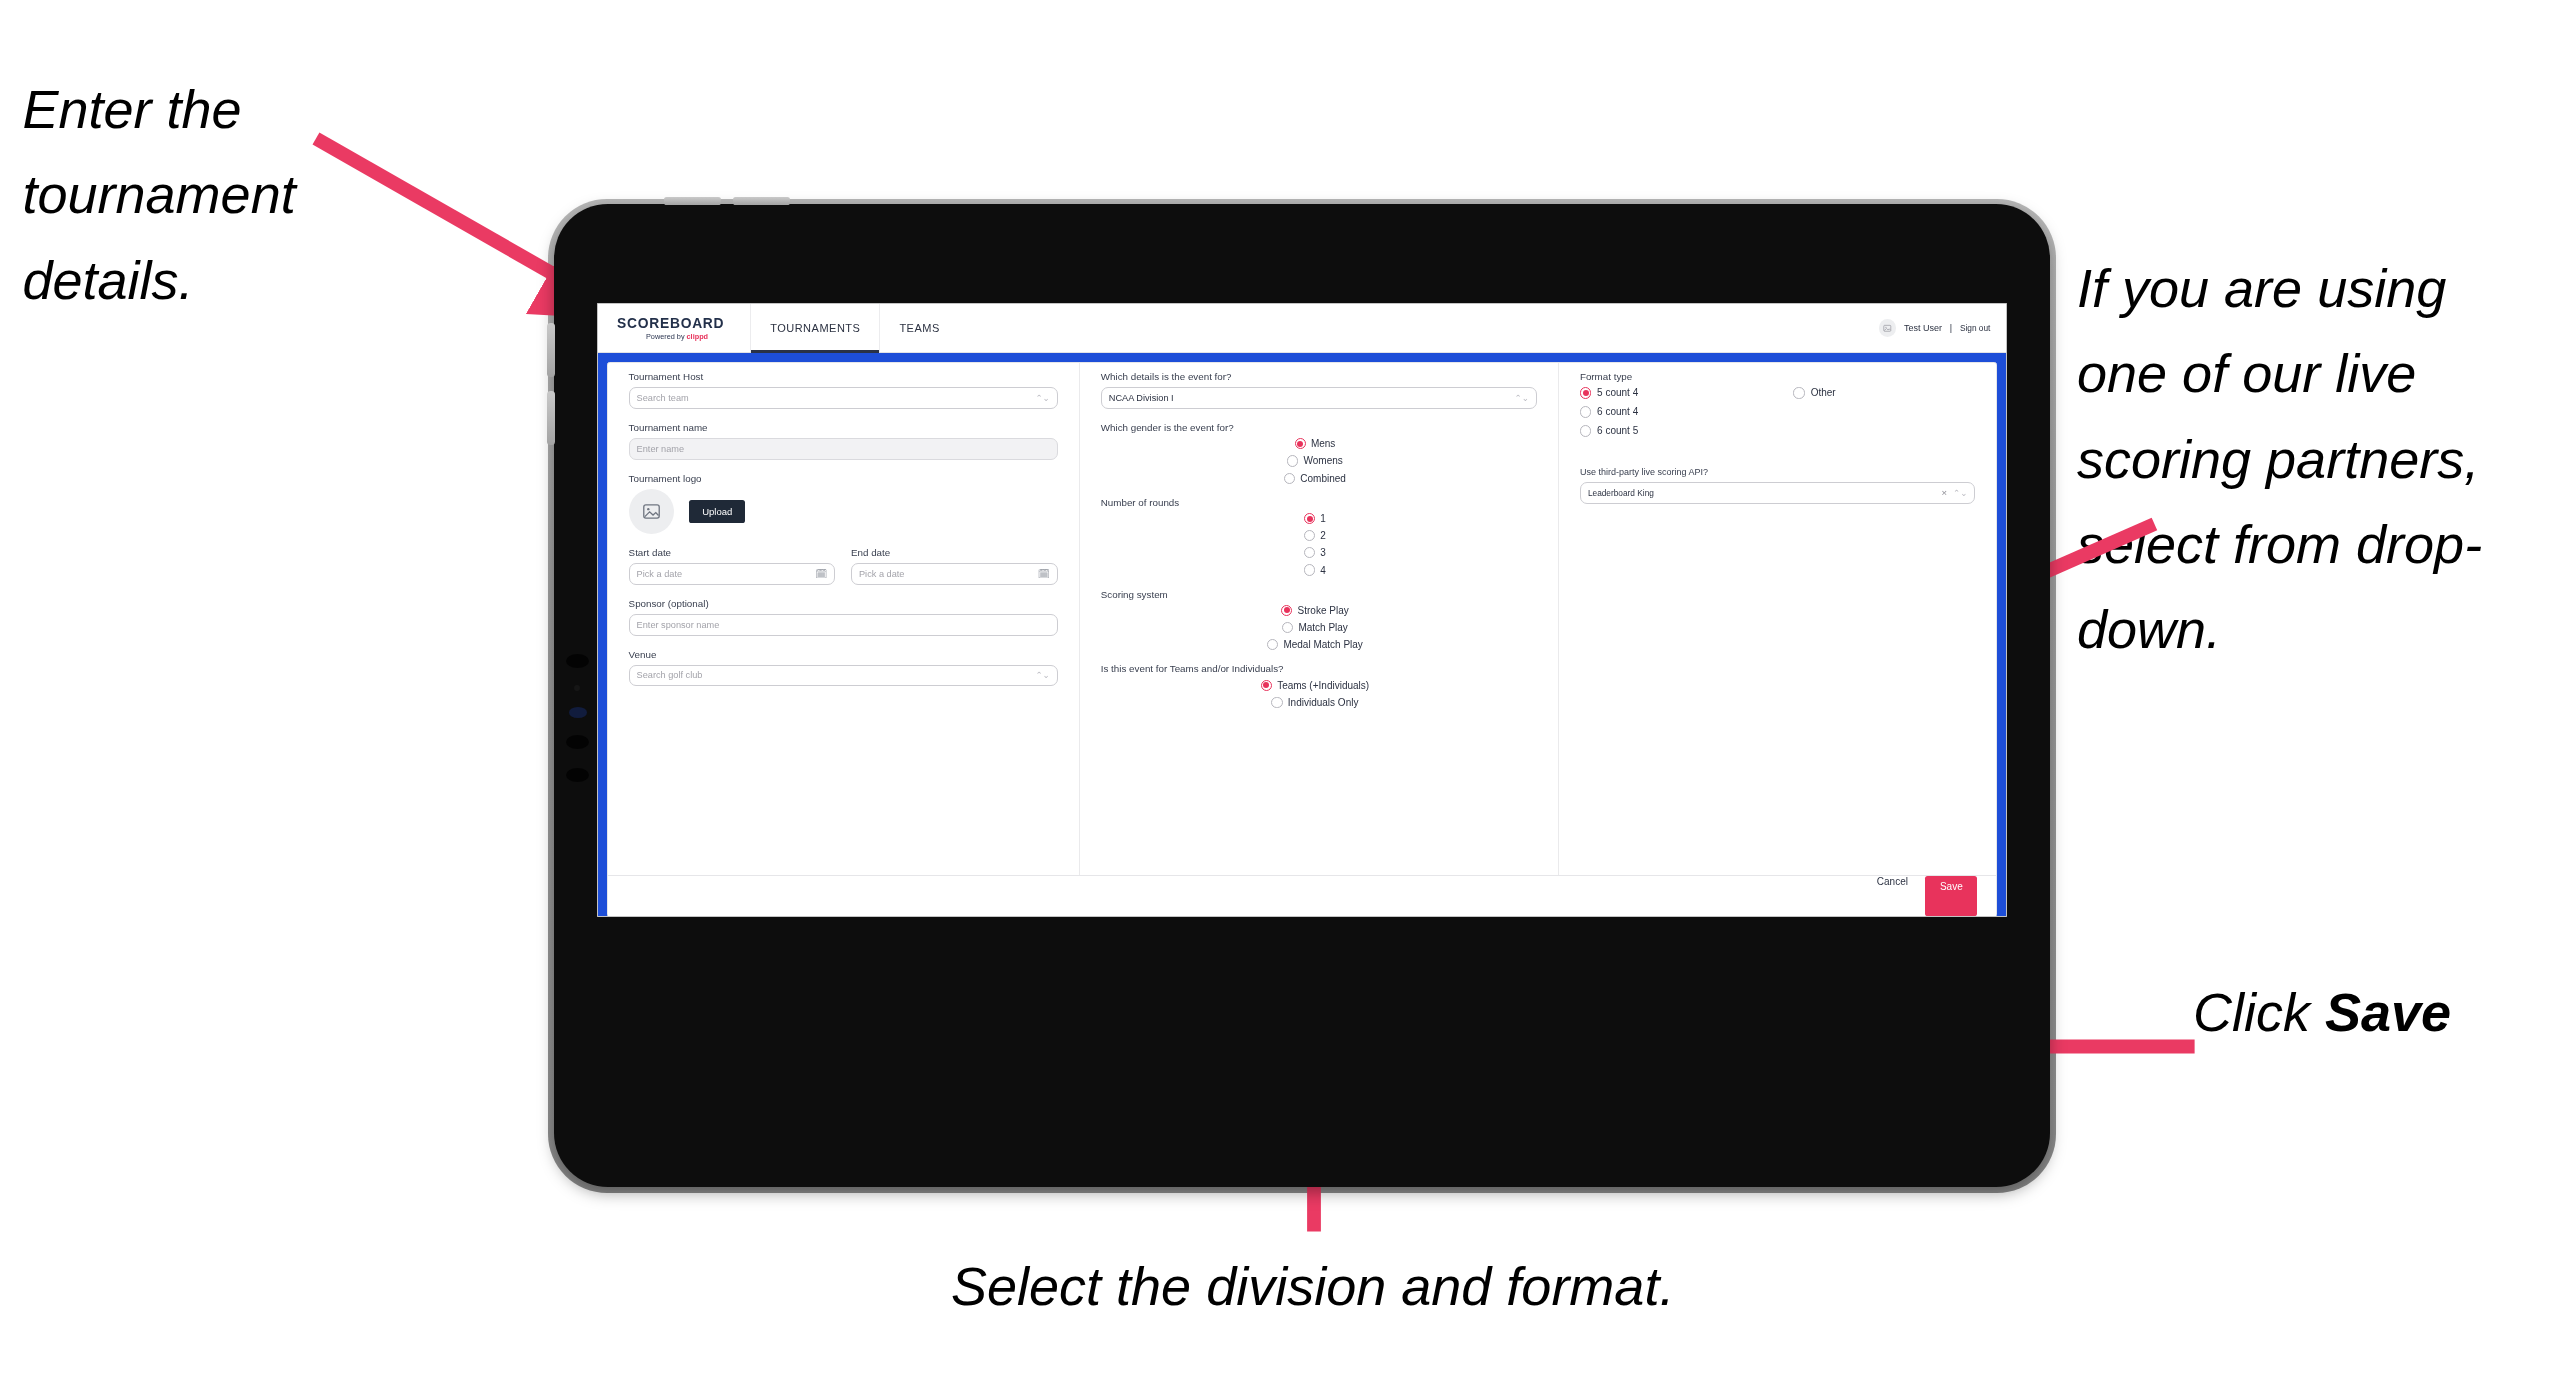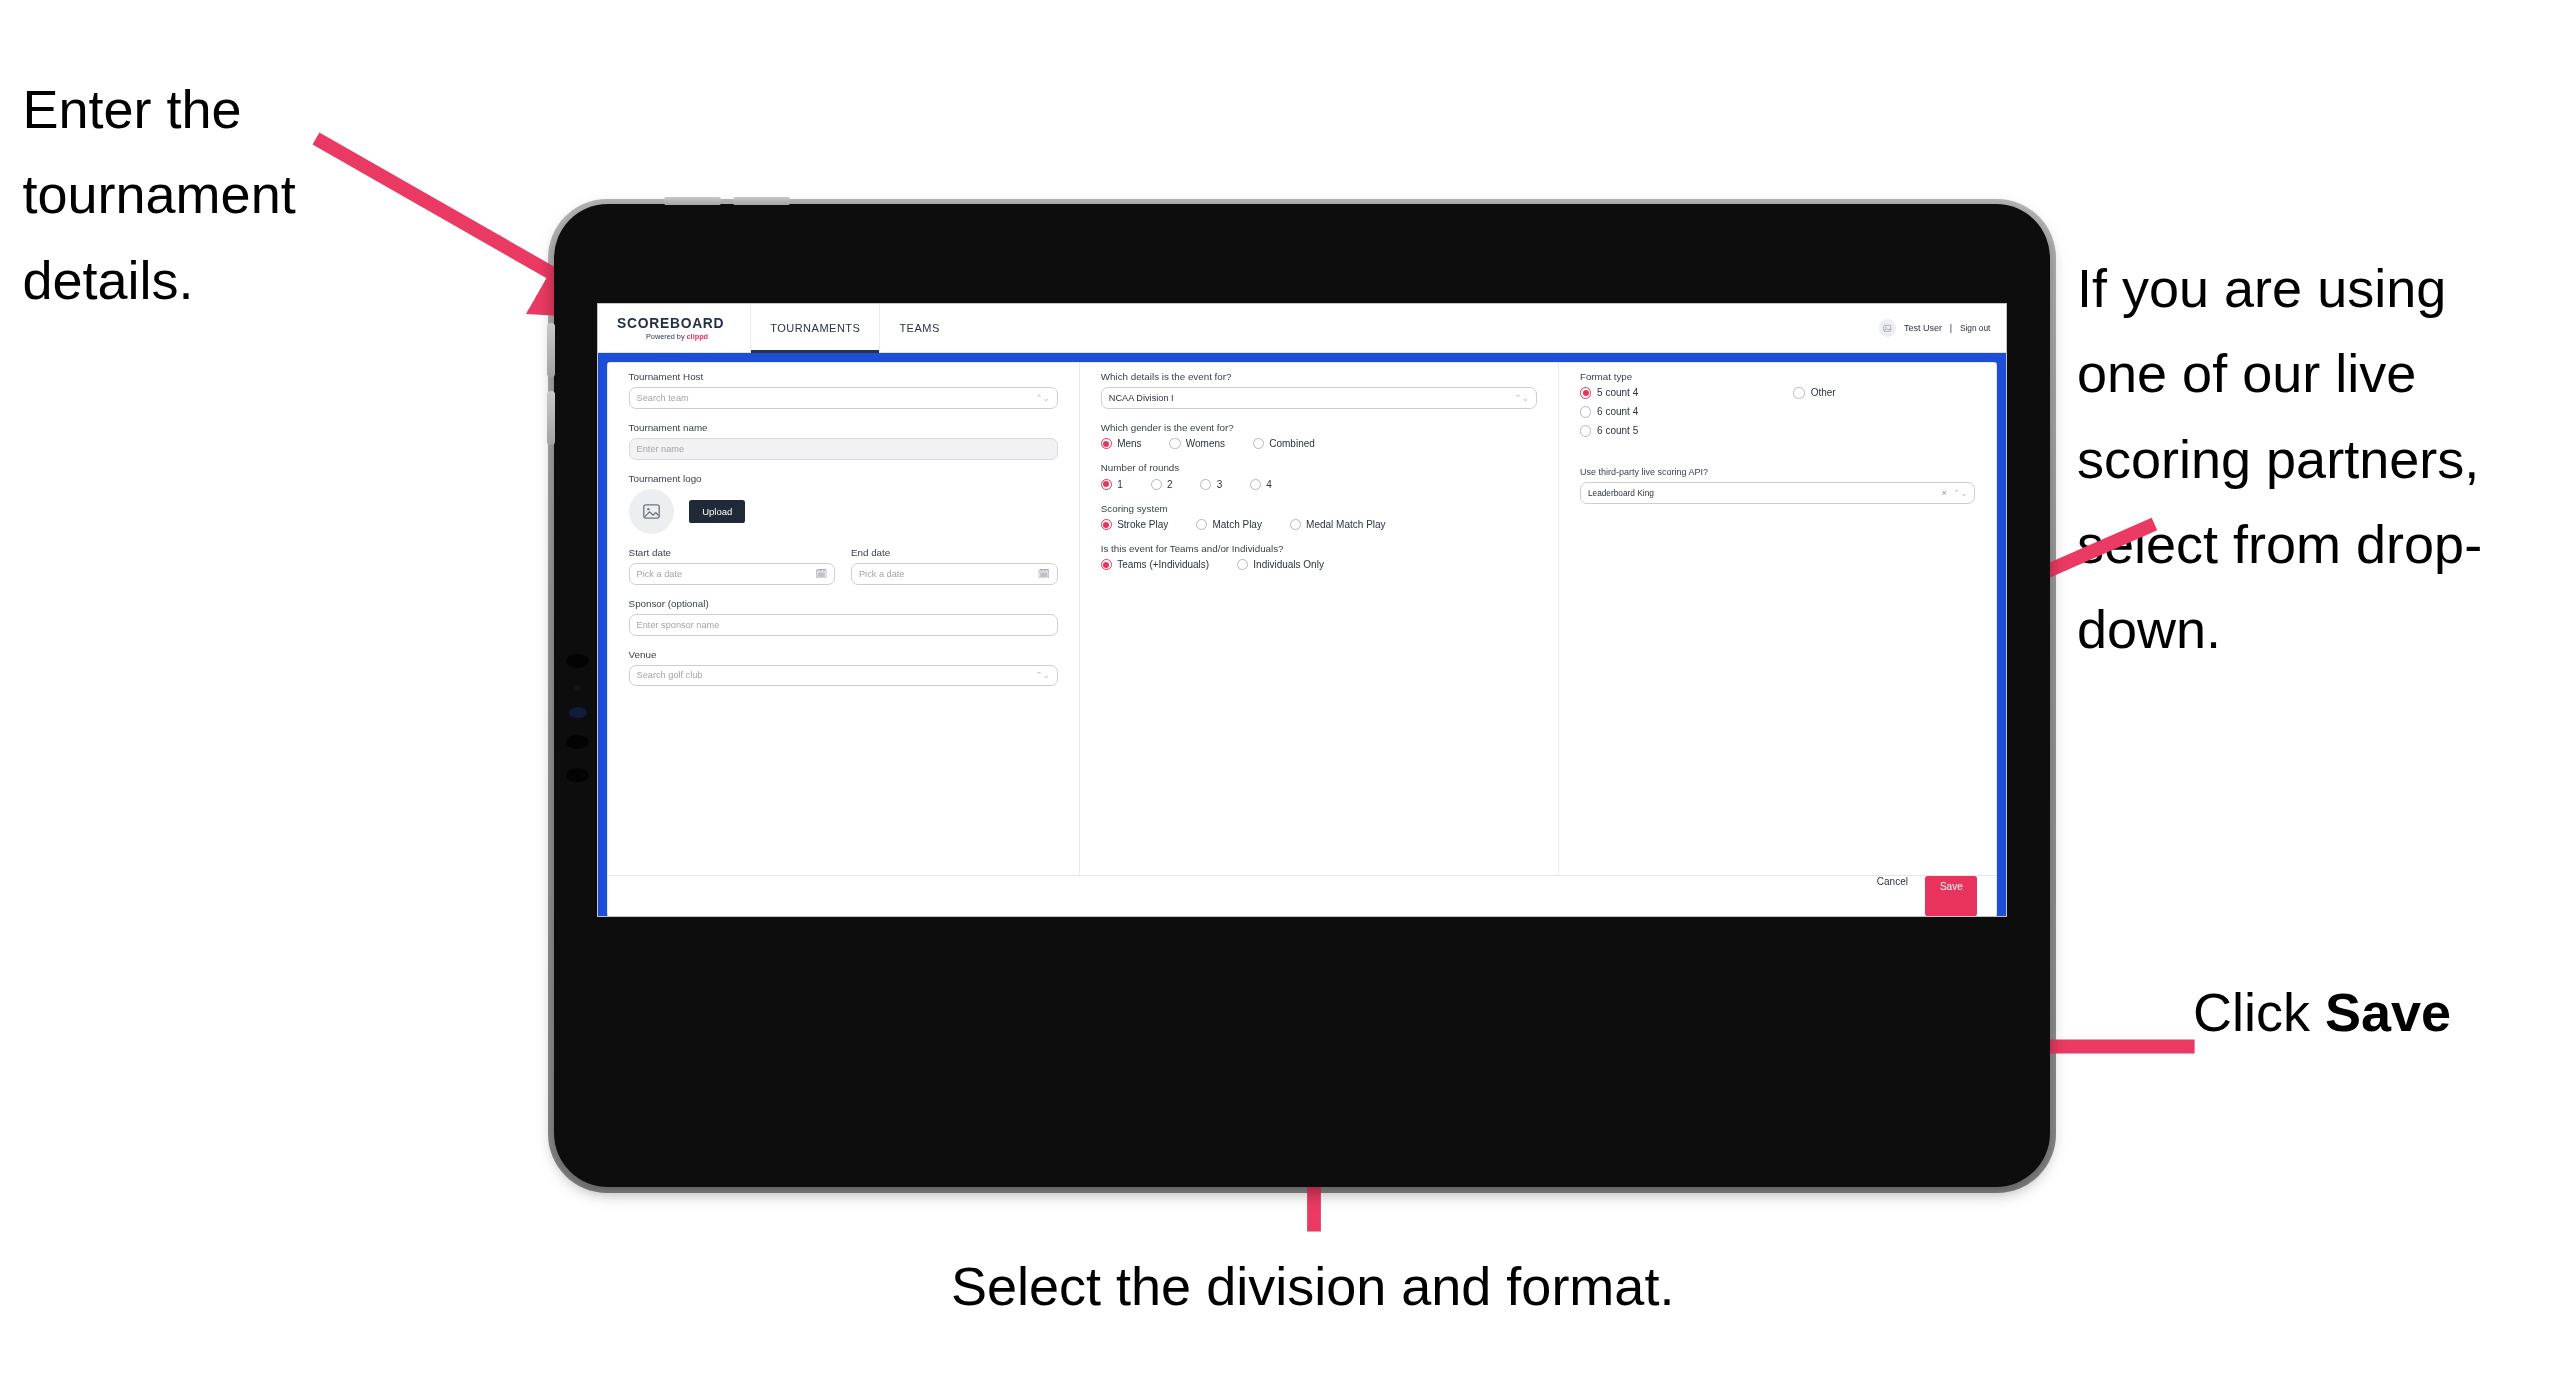--- a/index.html
+++ b/index.html
@@ -4,21 +4,21 @@
 <style>
   html,body{margin:0;padding:0;}
   body{
     width:2576px;height:1386px;position:relative;overflow:hidden;
     background:#ffffff;
     font-family:"Liberation Sans", sans-serif;
     -webkit-font-smoothing:antialiased;
   }
 
   
-  .annot{position:absolute;color:#000;font-family:"Liberation Sans",sans-serif;}
+  .annot{position:absolute;color:#000;font-family:"Liberation Sans",sans-serif;font-style:italic;}
   #annot-left{left:22.5px;top:67px;width:372px;font-size:54px;line-height:1.58;font-weight:400;}
   #annot-right{left:2077px;top:246px;width:467px;font-size:54px;line-height:1.58;font-weight:400;}
   #annot-bottom{left:951px;top:1254px;width:865px;font-size:54px;line-height:1.2;font-weight:400;}
   #annot-save{left:2193px;top:980px;font-size:54px;line-height:1.2;font-weight:400;white-space:nowrap;}
   #annot-save b{font-weight:700;}
 
   .arrow{position:absolute;pointer-events:none;}
 
   
   #tablet{
@@ -95,21 +95,21 @@
 
   
   #logo-row{display:flex;align-items:center;gap:15.6px;margin-top:1.7px;}
   #logo-circle{width:45px;height:45px;border-radius:50%;background:#edeef0;display:flex;align-items:center;justify-content:center;}
   #upload-btn{background:#1f2937;color:#fff;font-size:9.5px;border-radius:2.6px;padding:6px 13px;cursor:pointer;}
 
   #date-row{display:flex;gap:15.6px;}
   #date-row>div{flex:1;}
 
   
-  .radio-row{display:flex;align-items:center;gap:20px;margin-top:1.7px;flex-wrap:wrap;}
+  .radio-row{display:flex;align-items:center;gap:6px;margin-top:1.7px;flex-wrap:wrap;flex-direction:column;}
   .ritem{display:flex;align-items:center;gap:5.2px;cursor:pointer;margin-right:7.8px;}
   .rdot{width:11.2px;height:11.2px;border-radius:50%;border:1.2px solid #b6b6bd;box-sizing:border-box;display:flex;align-items:center;justify-content:center;flex:0 0 auto;}
   .rdot.on{border-color:#e8335c;}
   .rdot.on::after{content:"";width:6px;height:6px;border-radius:50%;background:#e8335c;}
   .rlabel{font-size:10px;color:#2c3242;}
 
   
   #fmt-wrap{display:flex;}
   #fmt-left{width:54%;}
   .fmt-line{display:flex;align-items:center;gap:6px;margin-bottom:7.8px;cursor:pointer;}

